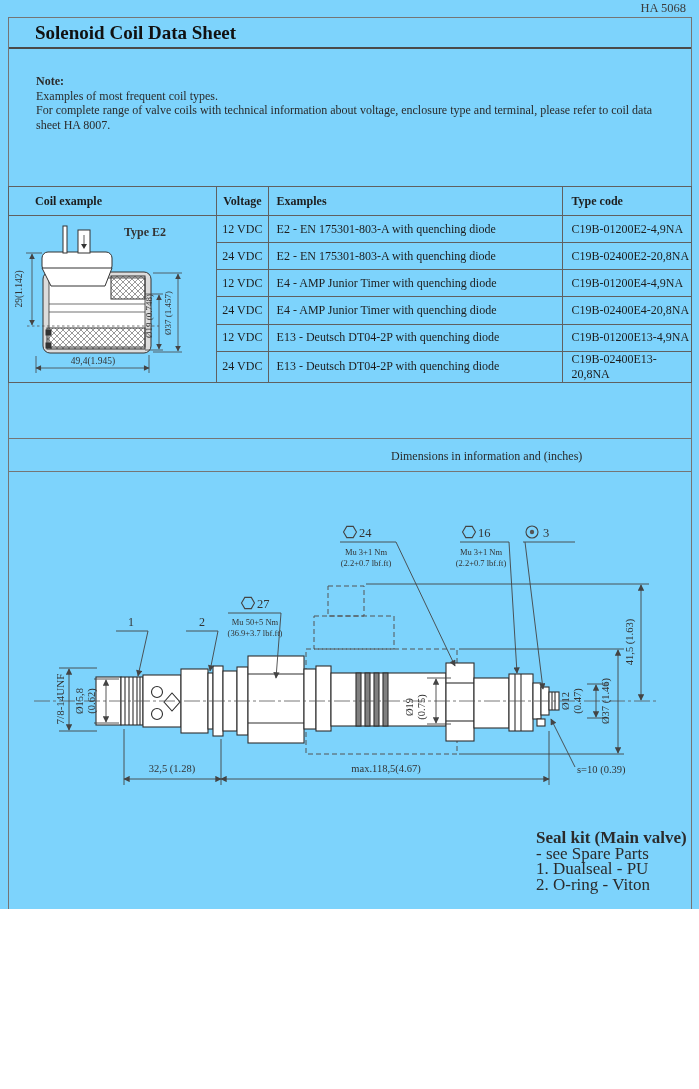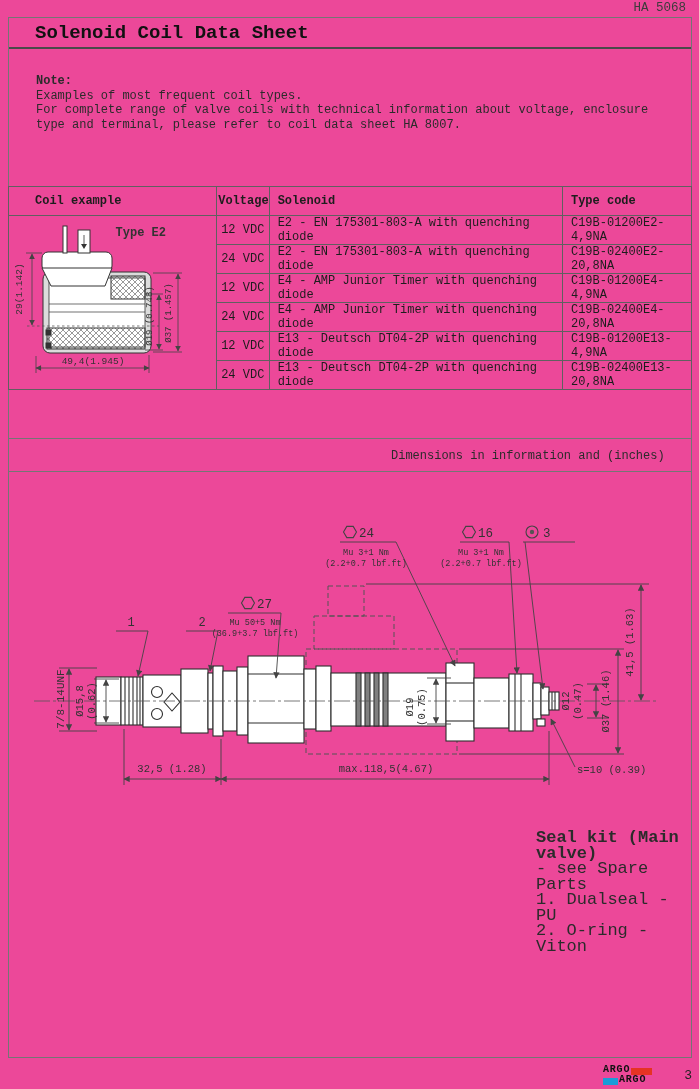--- a/index.html
+++ b/index.html
@@ -1,30 +1,30 @@
 <!DOCTYPE html>
 <html><head>
 <meta charset="utf-8">
 <style>
   html,body{margin:0;padding:0;background:#fff;}
-  .page{position:relative;width:699px;height:1089px;background:#ec4899;overflow:hidden;
-        font-family:Liberation Mono, monospace;color:#222;}
+  .page{position:relative;width:699px;height:909px;background:#7dd3fc;overflow:hidden;
+        font-family:Liberation Serif, serif;color:#222;}
   .doc-num{position:absolute;top:1px;right:13px;font-size:12.5px;color:#3c3c3c;}
   .outer-box{position:absolute;left:8px;top:17px;width:682px;height:1039px;border:1px solid #757575;}
   .title-band{position:absolute;left:0;top:0;width:100%;height:29px;border-bottom:2px solid #4a4a4a;}
   .title-band h1{margin:0;padding:4px 0 0 26px;font-size:19px;font-weight:bold;color:#111;}
   .note{position:absolute;left:27px;top:56px;width:630px;font-size:12px;line-height:14.5px;color:#2b2b2b;}
   .note .note-label{font-weight:bold;}
   table.coil-table{position:absolute;left:-1px;top:168px;width:684px;border-collapse:collapse;
         font-size:12px;color:#1d1d1d;}
   table.coil-table th,table.coil-table td{border:1px solid #606060;padding:0;}
   table.coil-table th{font-weight:bold;height:28px;}
   table.coil-table td{height:26px;}
   .th-coil{text-align:left;padding-left:26px !important;width:184px;}
-  .th-volt{width:52px;text-align:right;}
+  .th-volt{width:52px;text-align:center;}
   .th-conn{text-align:left;padding-left:8px !important;width:316px;}
   .th-type{text-align:left;padding-left:8px !important;width:128px;}
   .td-volt{text-align:center;}
   .td-conn,.td-type{text-align:left;padding-left:8px !important;}
   .coil-cell{position:relative;vertical-align:top;}
   .valve-band{position:absolute;left:0;top:420px;width:100%;height:32px;
         border-top:1px solid #757575;border-bottom:1px solid #757575;}
   .valve-band h2{margin:0;padding:5px 0 0 26px;font-size:17px;font-weight:bold;color:#111;display:inline-block;}
   .units-note{position:absolute;left:382px;top:10px;font-size:12px;color:#2b2b2b;}
   .valve-svg{position:absolute;left:0;top:453px;}
@@ -56,21 +56,21 @@
       <div class="note-label">Note:</div>
       <div>Examples of most frequent coil types.</div>
       <div>For complete range of valve coils with technical information about voltage, enclosure type and terminal, please refer to coil data sheet HA 8007.</div>
     </div>
 
     <table class="coil-table">
       <tbody>
           <tr>
         <th class="th-coil">Coil example</th>
         <th class="th-volt">Voltage</th>
-        <th class="th-conn">Solenoid</th>
+        <th class="th-conn">Examples</th>
         <th class="th-type">Type code</th>
       </tr>
       <tr>
         <td class="coil-cell" rowspan="6">
           
           <svg width="185" height="162" viewBox="0 0 185 162">
             <defs>
               <pattern id="xh" width="6" height="6" patternUnits="userSpaceOnUse">
                 <path d="M0,6 L6,0 M0,0 L6,6" stroke="#555" stroke-width="0.6"></path>
               </pattern>

